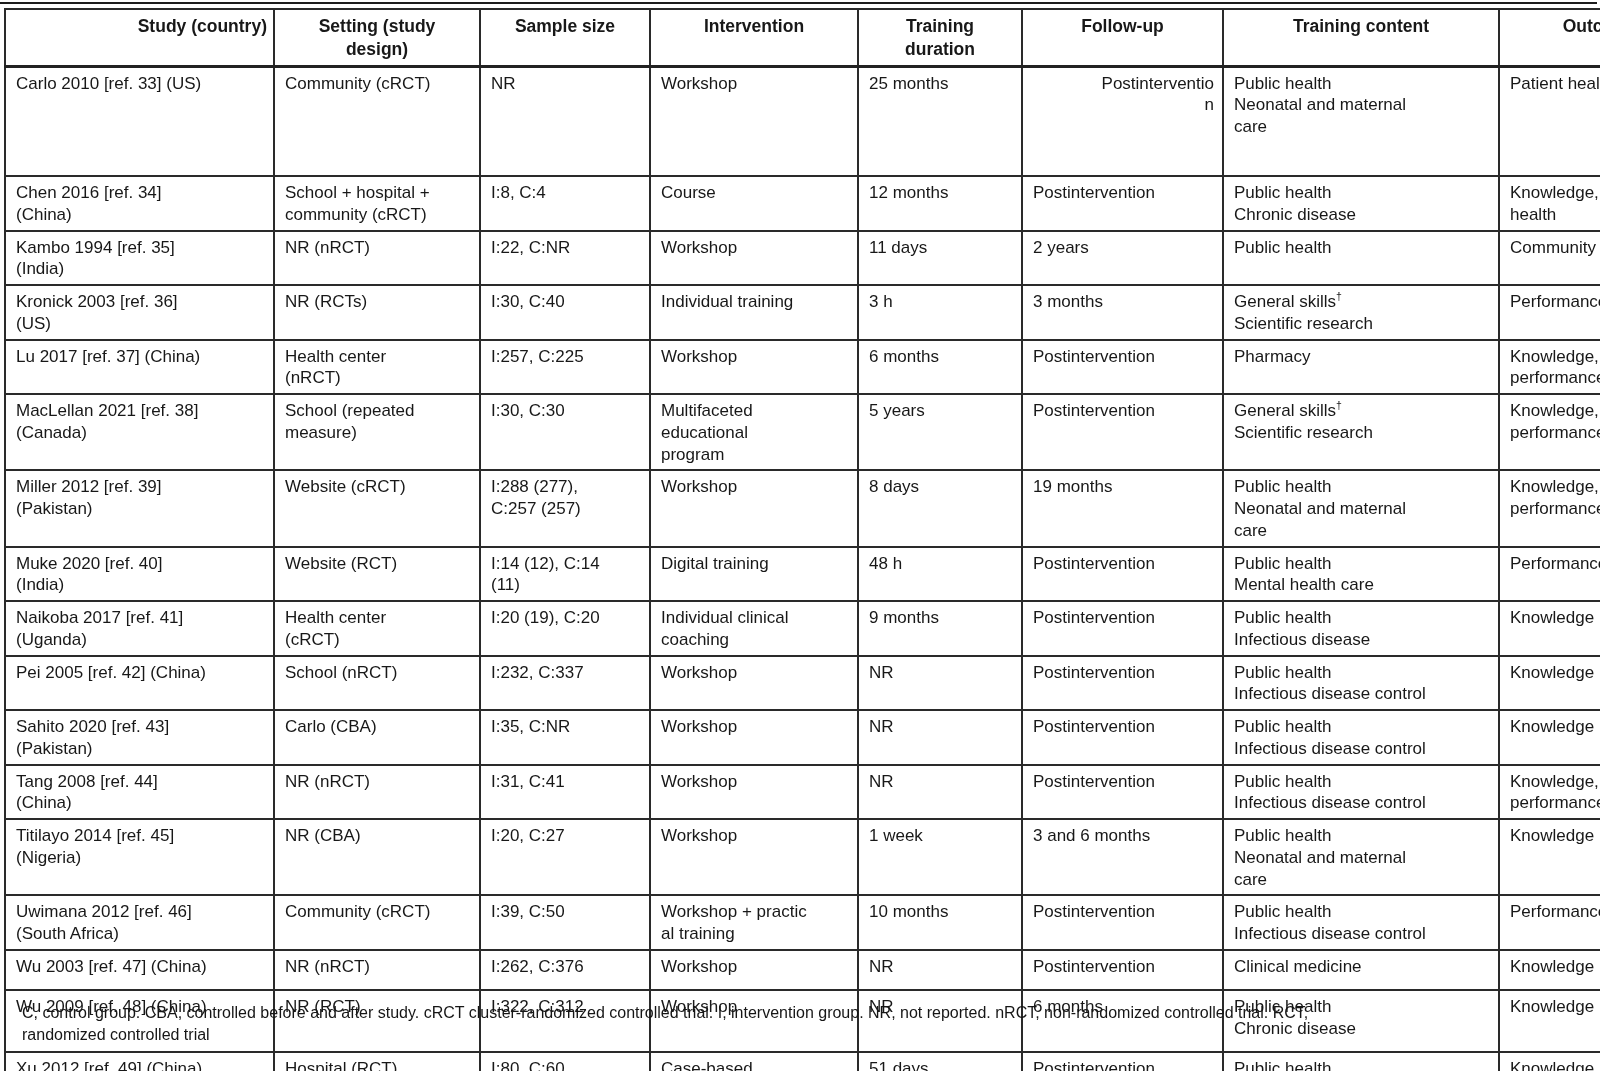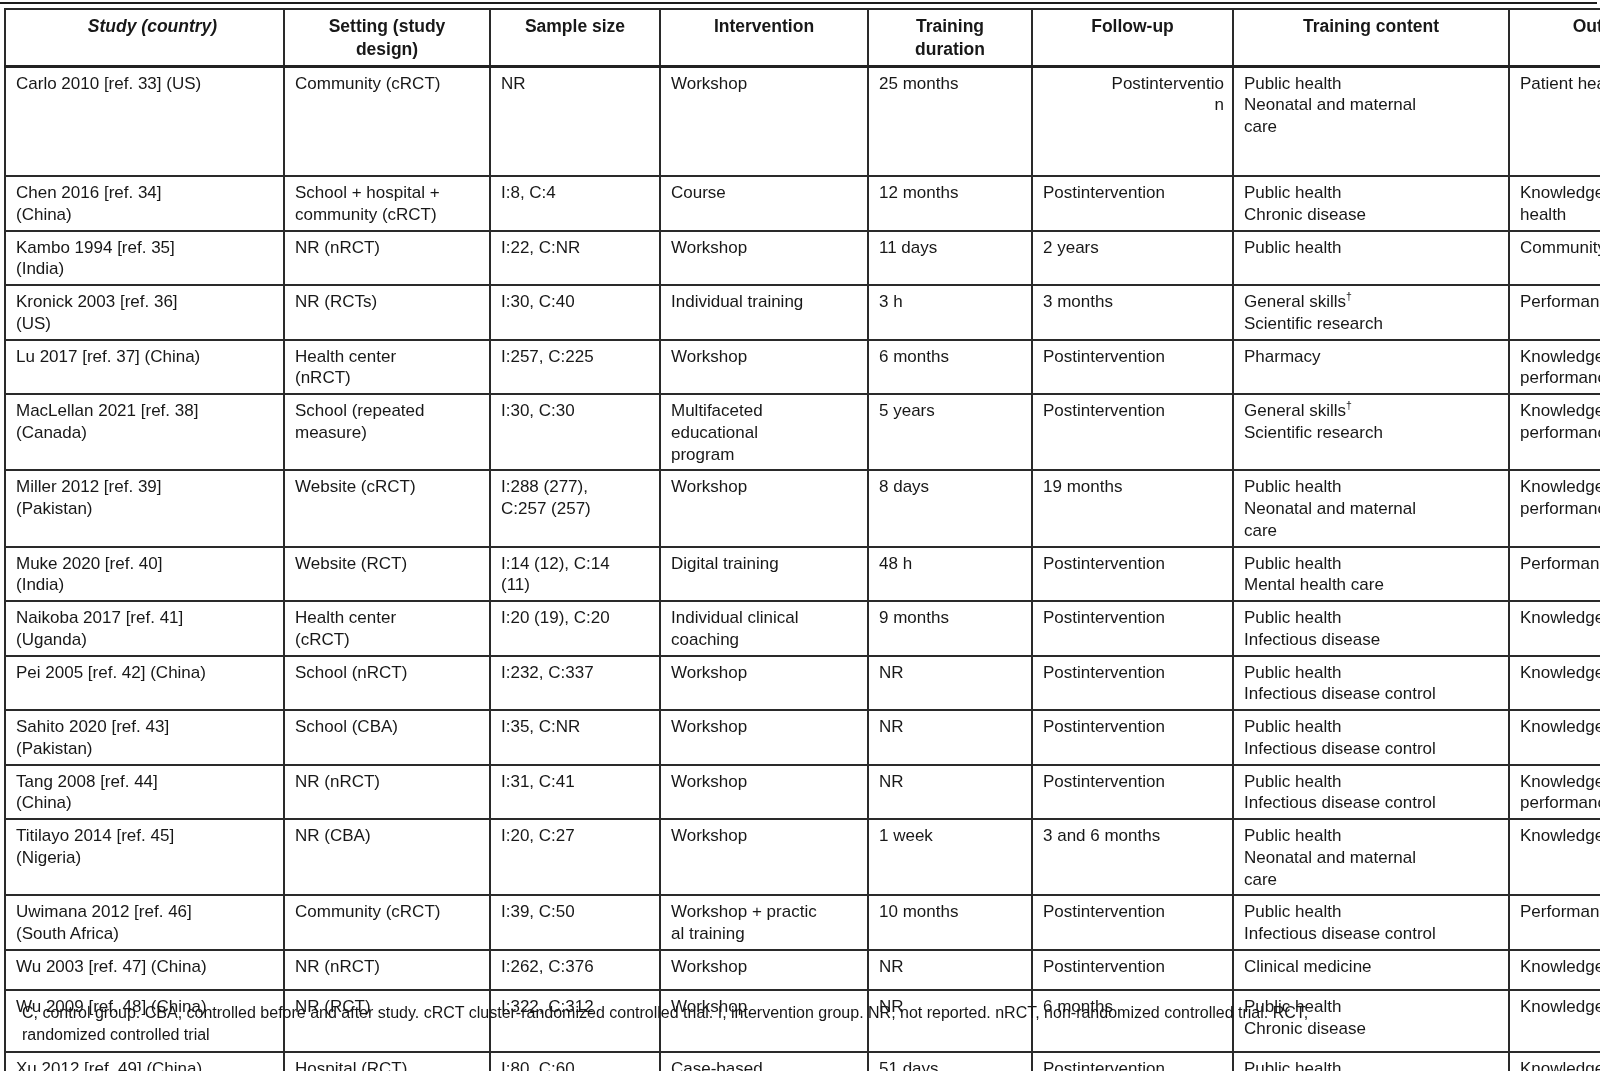--- a/index.html
+++ b/index.html
@@ -34,23 +34,22 @@
   }
   table.study-table th{
     font-size:17.5px;
     font-weight:bold;
     text-align:center;
     padding:5px 6px 4px 6px;
     line-height:1.3;
     border-bottom:3px solid #222222;
   }
   table.study-table th:first-child{
-    text-align:center;
-    padding-left:22px;
-    font-style:italic;
+    text-align:right;
+    padding-left:12px;
   }
   table.study-table td{
     font-size:17px;
     line-height:1.28;
     padding:5px 8px 4px 10px;
   }
   table.study-table td sup,
   table.study-table th sup,
   .footnotes sup{
     font-size:0.62em;
@@ -191,21 +190,21 @@
           <td>School (nRCT)</td>
           <td>I:232, C:337</td>
           <td>Workshop</td>
           <td>NR</td>
           <td>Postintervention</td>
           <td>Public health<br>Infectious disease control</td>
           <td>Knowledge</td>
         </tr>
         <tr style="height: 46px;">
           <td>Sahito 2020 [ref. 43]<br>(Pakistan)</td>
-          <td>School (CBA)</td>
+          <td>Carlo (CBA)</td>
           <td>I:35, C:NR</td>
           <td>Workshop</td>
           <td>NR</td>
           <td>Postintervention</td>
           <td>Public health<br>Infectious disease control</td>
           <td>Knowledge</td>
         </tr>
         <tr style="height: 46px;">
           <td>Tang 2008 [ref. 44]<br>(China)</td>
           <td>NR (nRCT)</td>

